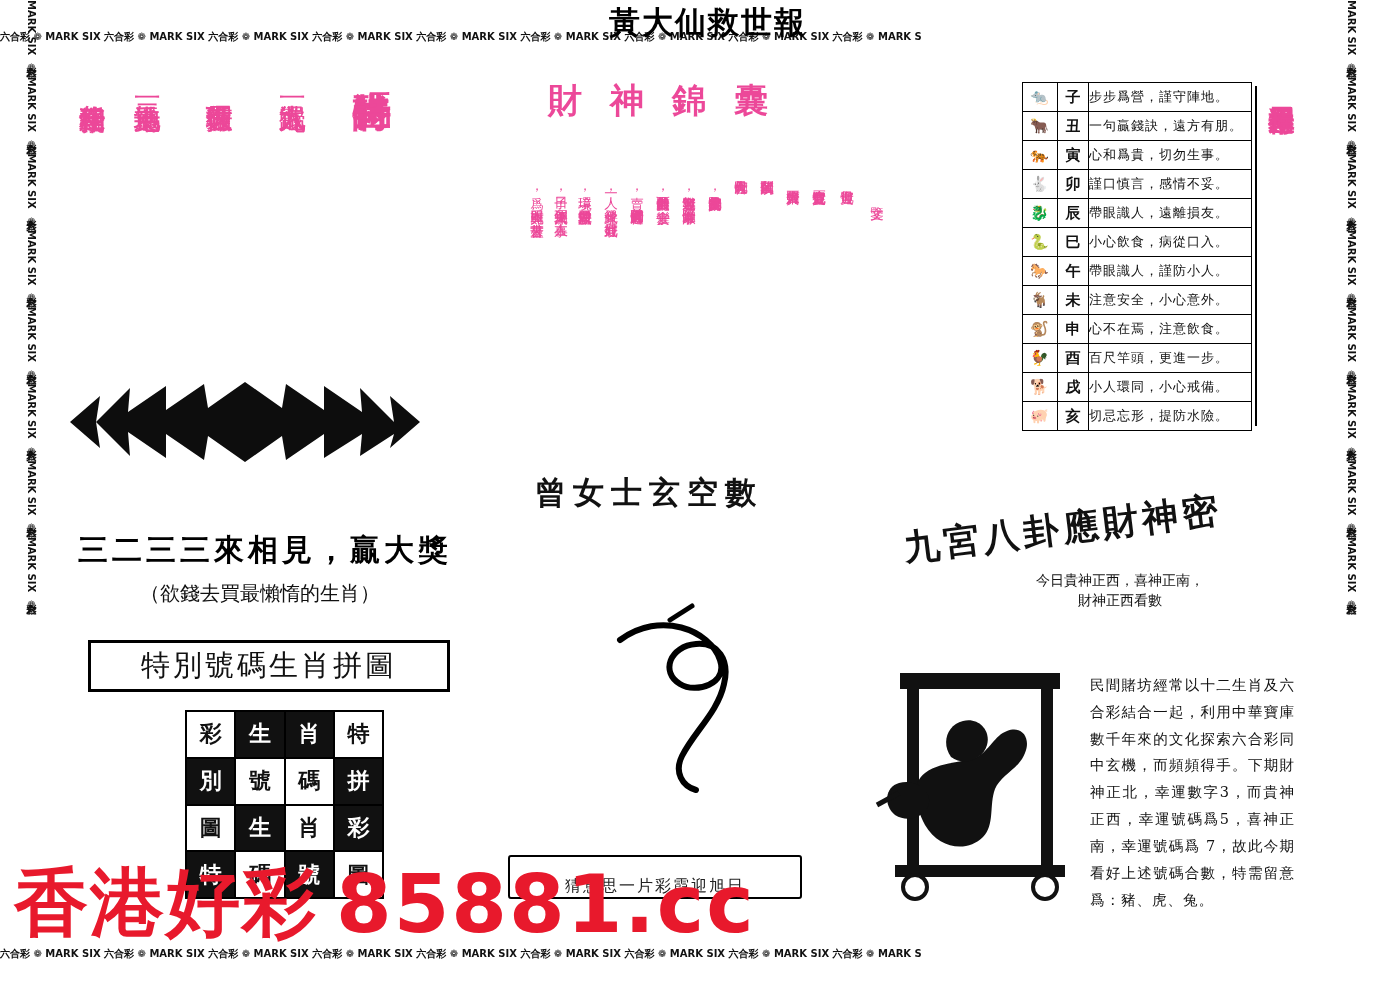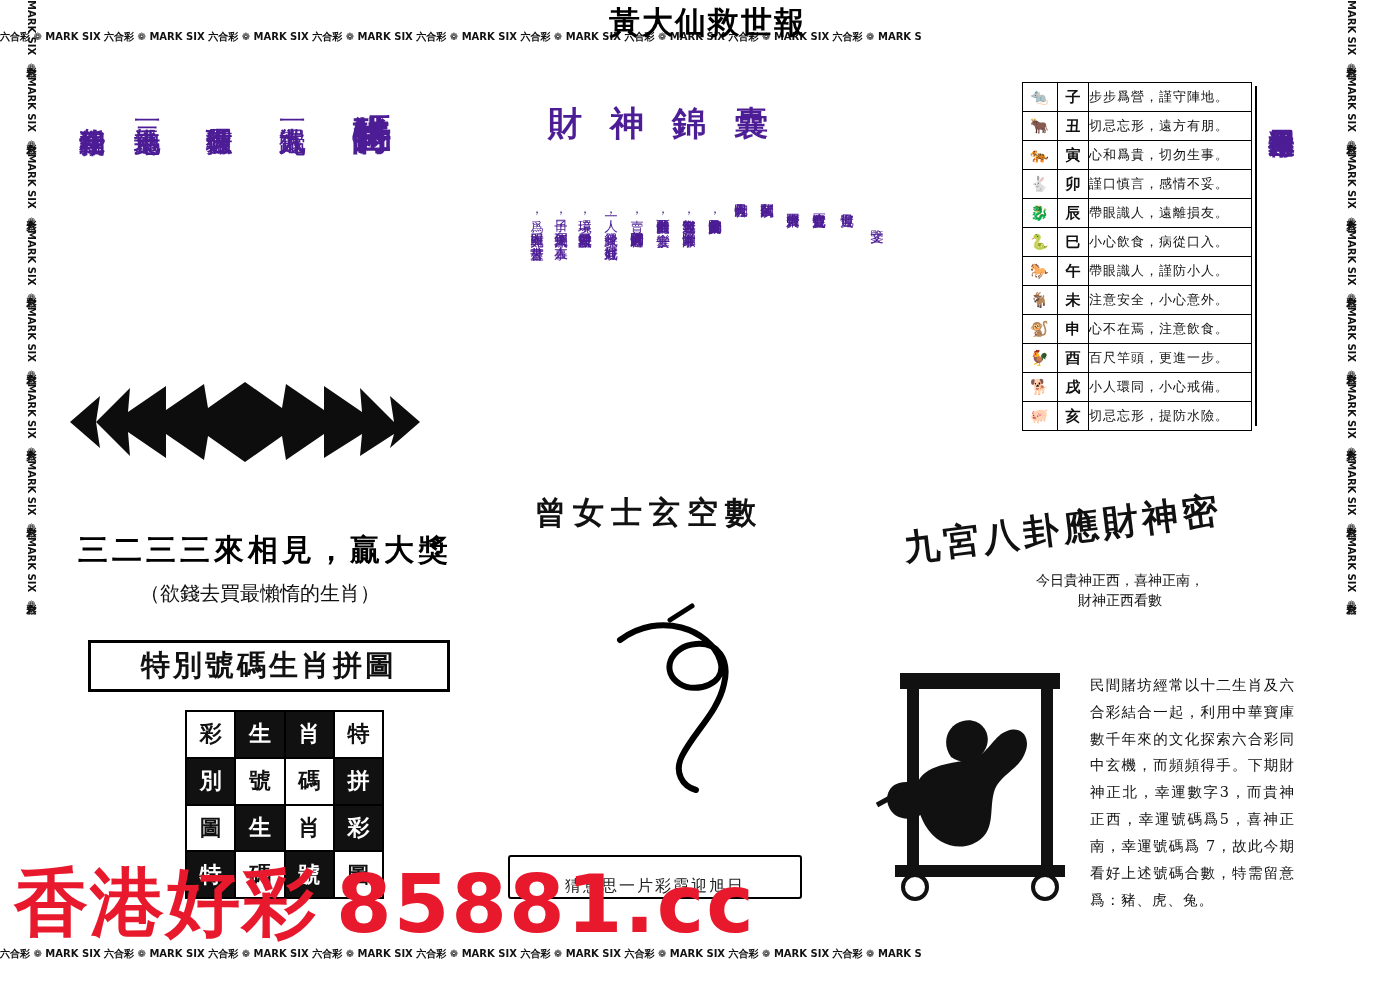--- a/index.html
+++ b/index.html
@@ -18,21 +18,21 @@
   .vert-strip{writing-mode:vertical-rl;text-orientation:mixed;font-size:10px;
       font-weight:bold;white-space:nowrap;height:987px;overflow:hidden;}
 
   
   .masthead{position:absolute;top:2px;left:578px;width:260px;text-align:center;
      font-family:"DejaVu Serif","Liberation Serif",serif;
      font-size:31px;font-weight:bold;letter-spacing:2px;color:#000;}
 
   
   .vtext{writing-mode:vertical-rl;text-orientation:upright;
-     font-family:"DejaVu Serif","Liberation Serif",serif;color:#4c1d95;line-height:1.08;margin-top:23px;}
+     font-family:"DejaVu Serif","Liberation Serif",serif;color:#ec4899;line-height:1.08;}
 
   
   .lc-title{position:absolute;top:62px;left:352px;font-size:38px;font-weight:bold;height:300px;}
   .lc-p1{position:absolute;top:84px;left:278px;font-size:27px;height:268px;}
   .lc-p2{position:absolute;top:84px;left:205px;font-size:27px;height:268px;}
   .lc-p3{position:absolute;top:84px;left:133px;font-size:27px;height:268px;}
   .lc-p4{position:absolute;top:84px;left:78px;font-size:27px;height:268px;}
 
   .burst{position:absolute;top:382px;left:70px;width:350px;height:80px;}
   .burst-label{position:absolute;top:404px;left:92px;width:300px;text-align:center;
@@ -41,41 +41,41 @@
 
   .poem-line{position:absolute;font-family:"DejaVu Serif","Liberation Serif",serif;
      font-size:30px;font-weight:bold;letter-spacing:4px;color:#000;}
   .poem1{top:466px;left:78px;}
   .poem2{top:530px;left:78px;}
   .poem-note{position:absolute;top:580px;left:140px;font-size:20px;
      font-family:"DejaVu Serif","Liberation Serif",serif;}
 
   .banner{position:absolute;top:640px;left:88px;width:356px;height:46px;
      border:3px solid #000;display:flex;align-items:center;justify-content:center;
-     font-family:"DejaVu Serif","Liberation Serif",serif;font-size:29px;font-weight:bold;
+     font-family:"DejaVu Serif","Liberation Serif",serif;font-size:29px;font-weight:normal;
      letter-spacing:3px;}
 
   .puzzle{position:absolute;top:710px;left:185px;width:195px;height:185px;
      display:grid;grid-template-columns:repeat(4,1fr);grid-template-rows:repeat(4,1fr);
      gap:2px;background:#000;padding:2px;}
   .puzzle div{background:#fff;display:flex;align-items:center;justify-content:center;
      font-family:"DejaVu Serif","Liberation Serif",serif;font-size:22px;font-weight:bold;
      color:#111;overflow:hidden;}
   .puzzle div.inv{background:#111;color:#fff;}
 
   
   .mid-title{position:absolute;top:82px;left:548px;width:360px;height:80px;
      font-family:"DejaVu Serif","Liberation Serif",serif;font-size:34px;font-weight:bold;
      letter-spacing:28px;}
   .mid-body{position:absolute;top:170px;left:540px;width:360px;height:190px;}
   .mid-col{position:absolute;font-size:13.5px;height:180px;}
 
   .mid-sign{position:absolute;top:472px;left:535px;
      font-family:"DejaVu Serif","Liberation Serif",serif;font-size:31px;font-weight:bold;
-     letter-spacing:7px;margin-top:20px;}
+     letter-spacing:7px;}
   .glyph{position:absolute;top:600px;left:600px;width:160px;height:200px;}
 
   .riddle{position:absolute;top:855px;left:508px;width:290px;height:40px;
      border:2px solid #000;border-radius:3px;display:flex;align-items:flex-end;
      justify-content:center;font-family:"DejaVu Serif","Liberation Serif",serif;
      font-size:16px;letter-spacing:2px;color:#222;}
 
   
   .zodiac-title{position:absolute;top:88px;left:1268px;font-size:26px;height:330px;
      font-weight:bold;}
@@ -193,21 +193,21 @@
   <table class="ztable">
     <tbody>
         <tr>
       <td class="z-ico">🐀</td>
       <td class="z-name">子</td>
       <td class="z-txt">步步爲營，謹守陣地。</td>
     </tr>
     <tr>
       <td class="z-ico">🐂</td>
       <td class="z-name">丑</td>
-      <td class="z-txt">切忌忘形，遠方有朋。</td>
+      <td class="z-txt">一句贏錢訣，遠方有朋。</td>
     </tr>
     <tr>
       <td class="z-ico">🐅</td>
       <td class="z-name">寅</td>
       <td class="z-txt">心和爲貴，切勿生事。</td>
     </tr>
     <tr>
       <td class="z-ico">🐇</td>
       <td class="z-name">卯</td>
       <td class="z-txt">謹口慎言，感情不妥。</td>

